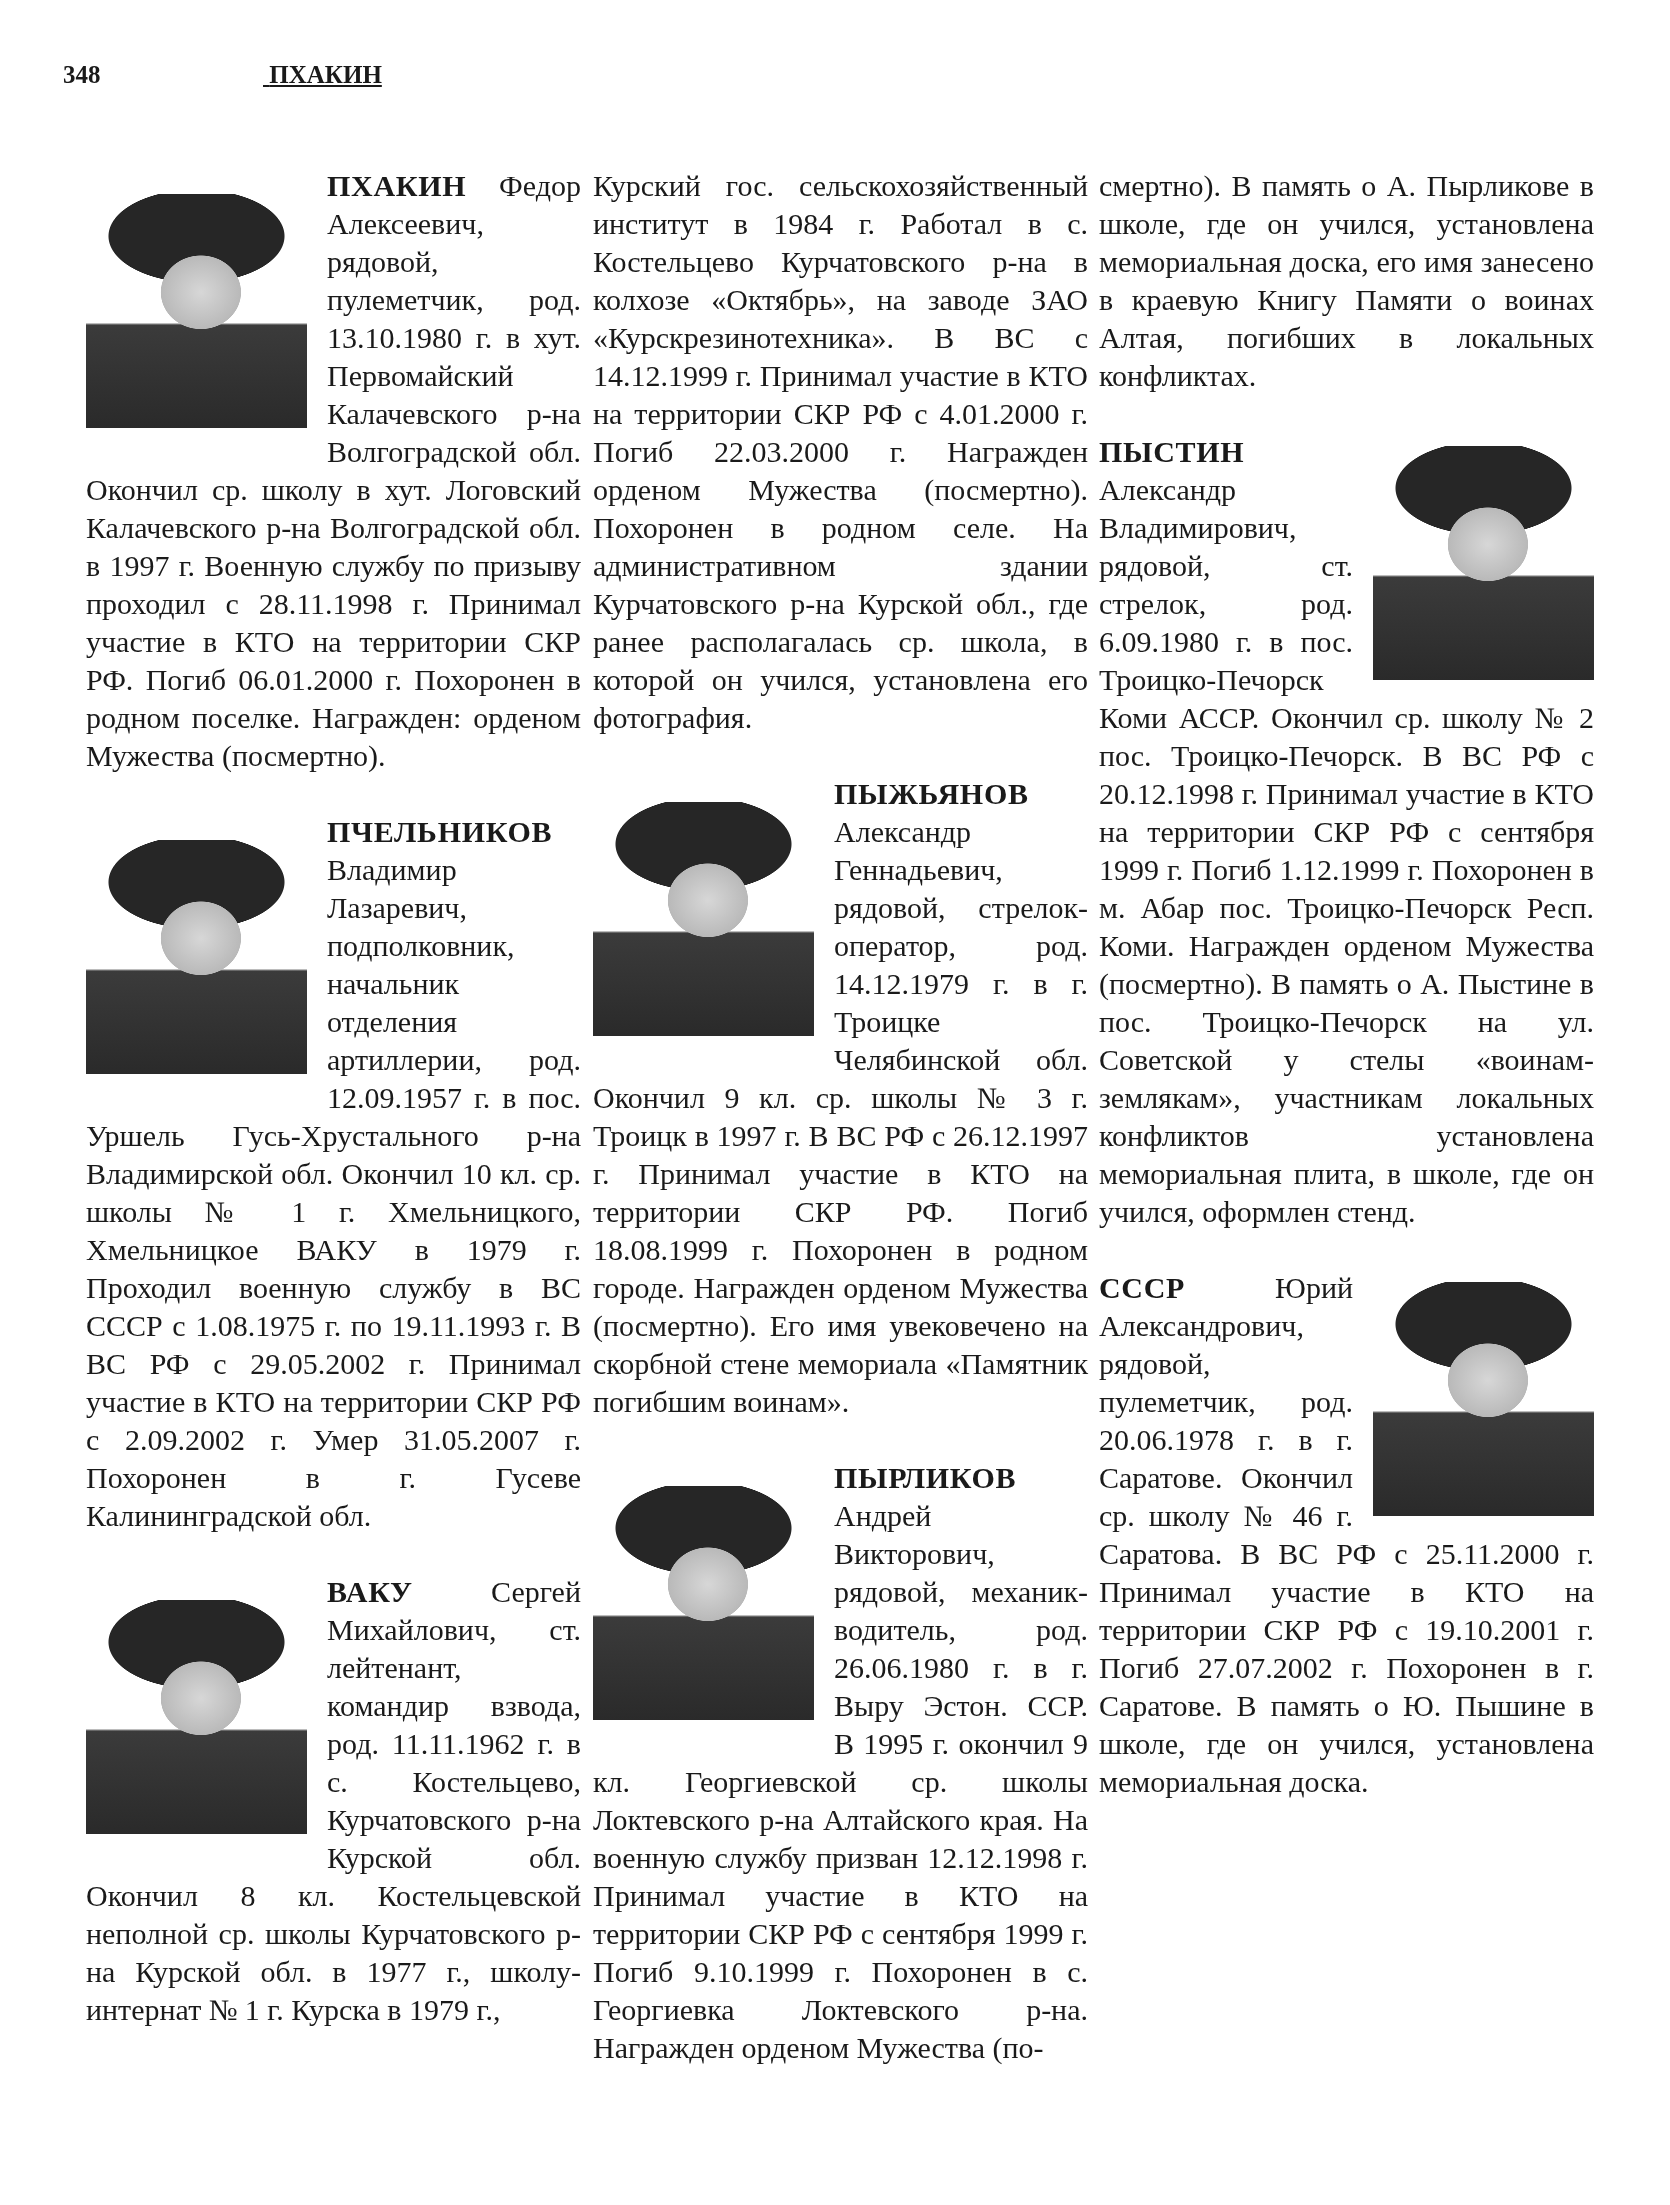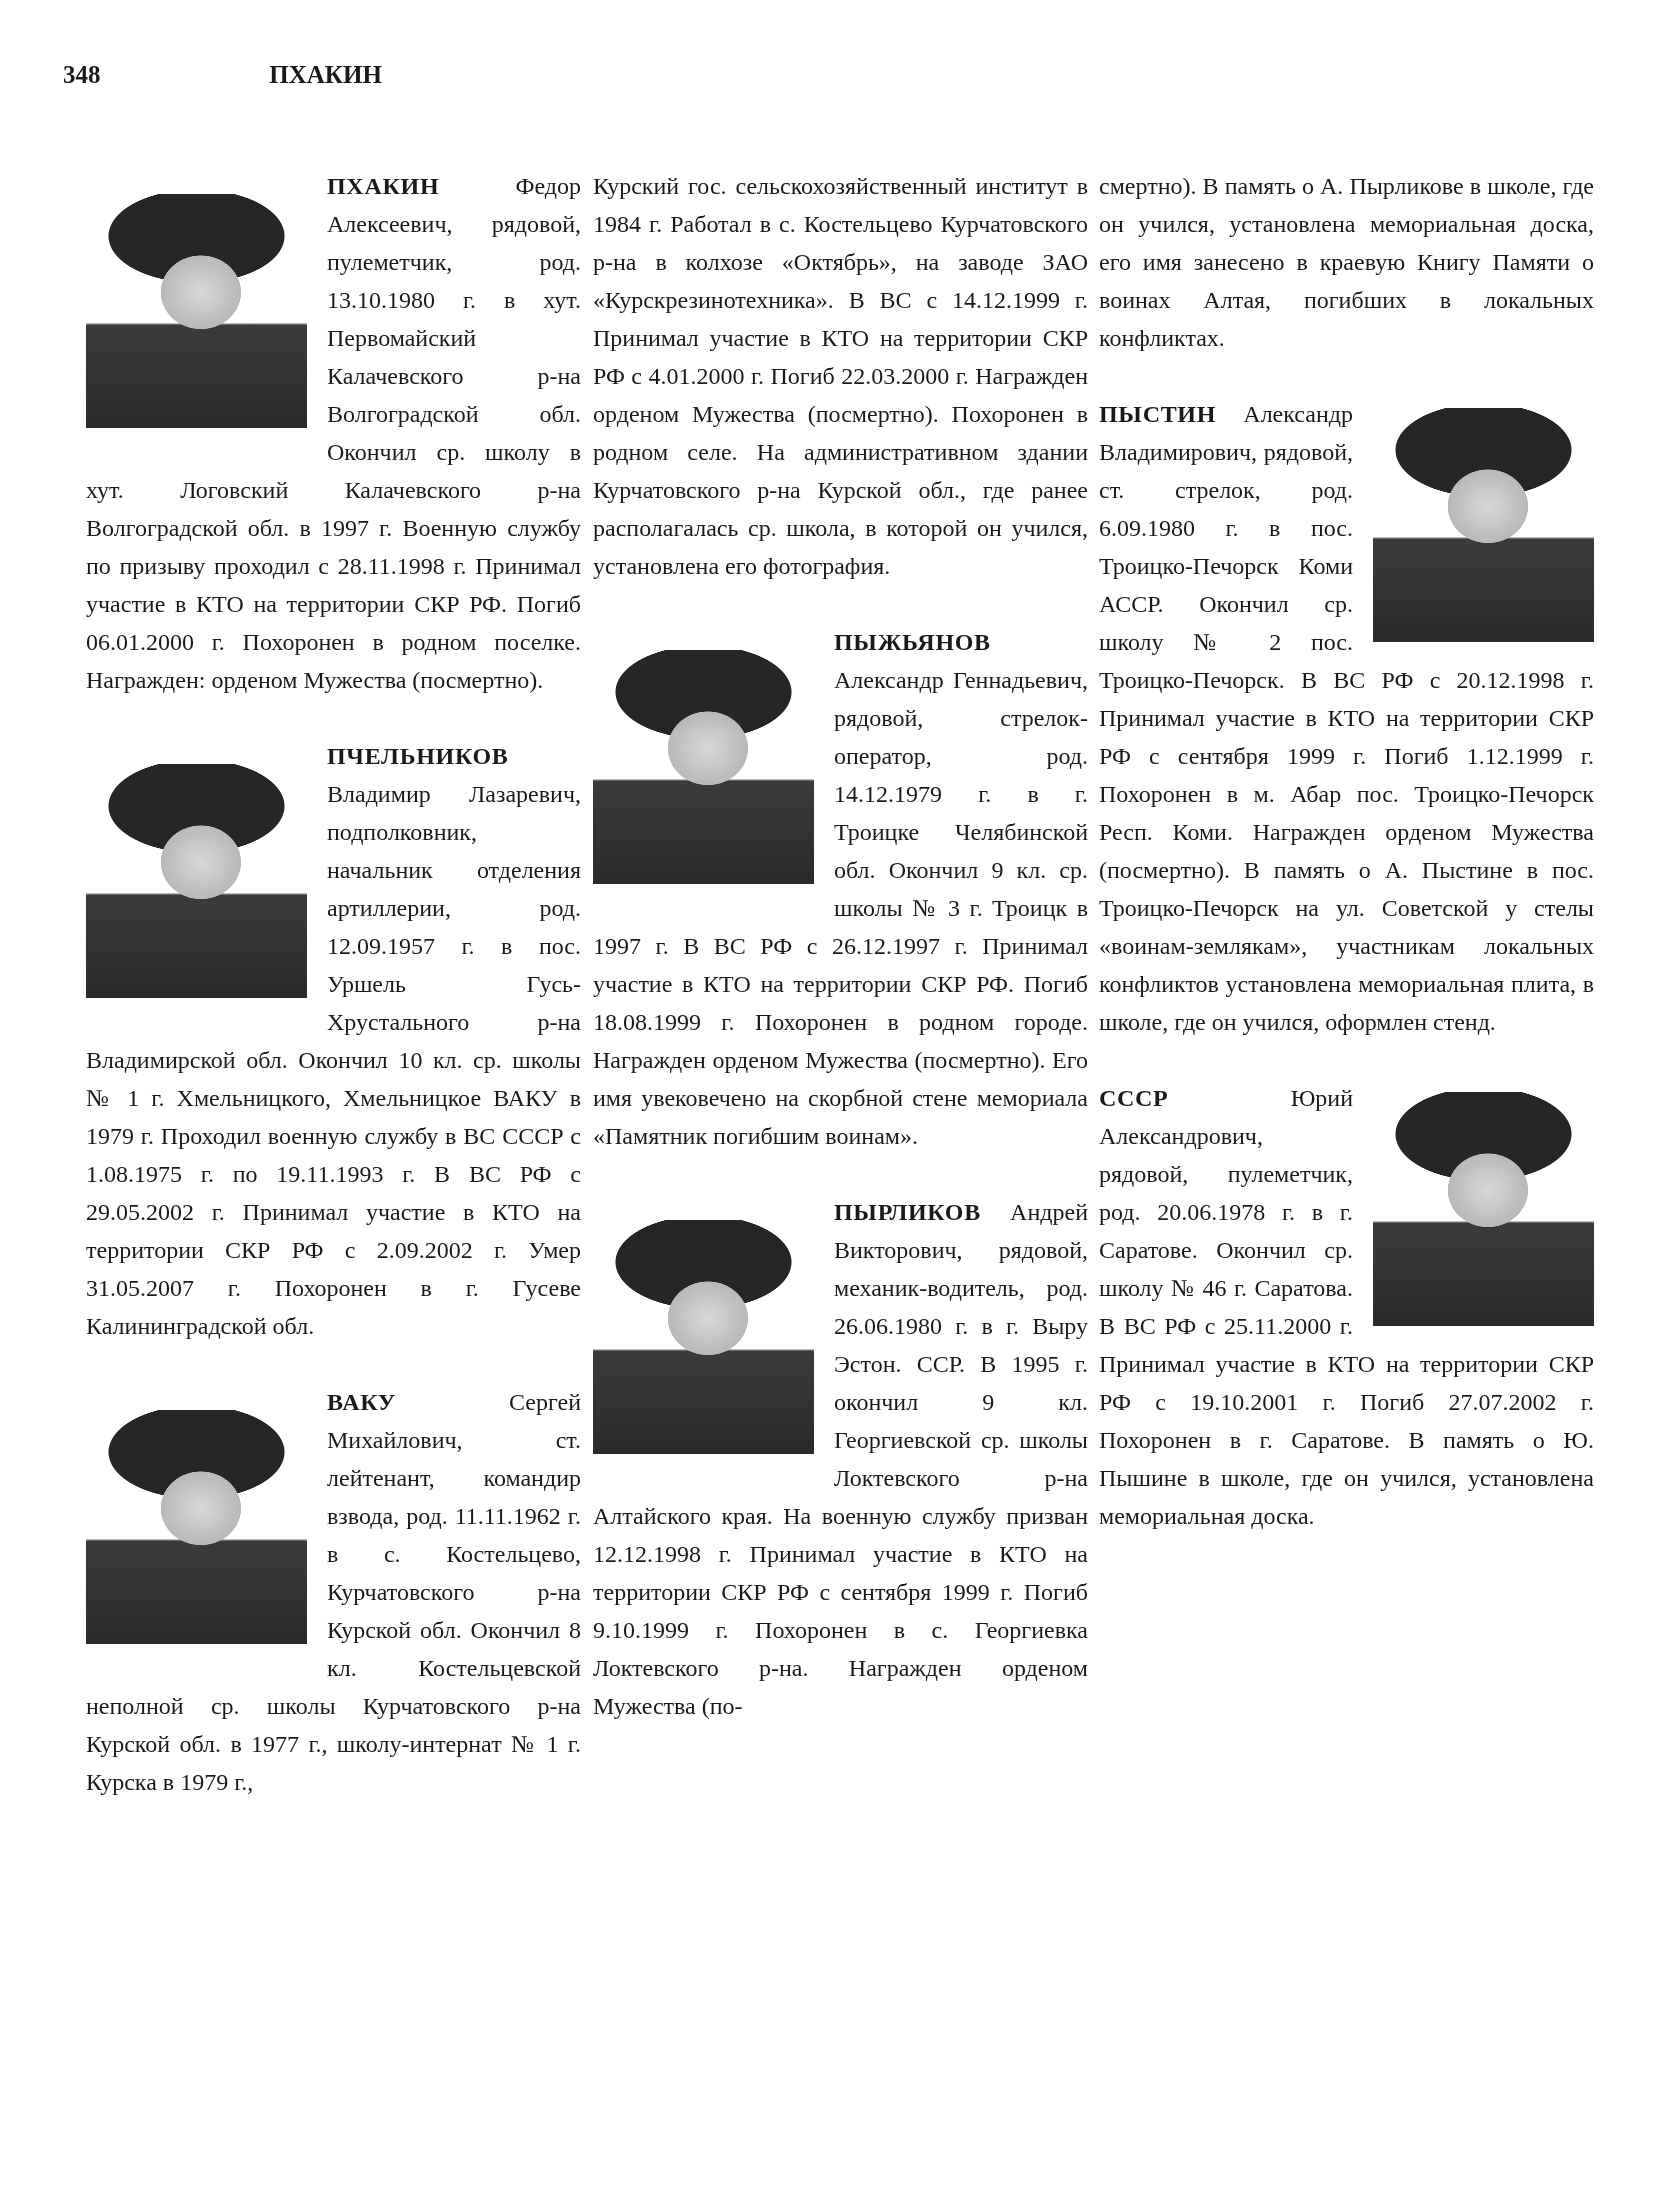--- a/index.html
+++ b/index.html
@@ -1,20 +1,20 @@
 <!DOCTYPE html>
 <html style="font-size:10.7px"><head>
 <meta charset="utf-8">
 <style>
   html, body { margin:0; padding:0; background:#ffffff; }
   body { width:1671px; height:2205px; position:relative; overflow:hidden;
          font-family:"Liberation Serif", "DejaVu Serif", serif; color:#1a1a1a; }
-  .running-head { position:absolute; top:61px; left:63px; font-weight:bold; font-size:25px; }
+  .running-head { position:absolute; top:61px; left:63px; font-weight:bold; font-size:25px;text-decoration:underline; }
   .running-head .pg { display:inline-block; width:200px; }
-  .col { position:absolute; top:167px; width:495px; font-size:24px; line-height:38px; text-align:justify; }
+  .col { position:absolute; top:167px; width:495px; font-size:30px; line-height:38px; text-align:justify; }
   .c1 { left:86px; } .c2 { left:593px; } .c3 { left:1099px; }
   .entry { margin-bottom:38px; }
   .surname { font-weight:bold; letter-spacing:0.7px; }
   .photo { float:left; width:221px; height:234px; margin:27px 20px 13.4px 0; background:
            radial-gradient(ellipse 30% 26% at 52% 42%, #d7d7d7 0%, #b9b9b9 60%, transparent 61%),
            radial-gradient(ellipse 44% 22% at 50% 18%, #262626 0%, #262626 90%, transparent 91%),
            linear-gradient(#fff 0%, #fff 55%, #3b3b3b 56%, #2a2a2a 100%); }
   .photo.right { float:right; margin:13.4px 0 13.4px 20px; }
   .entry p { margin:0; }
 </style>

